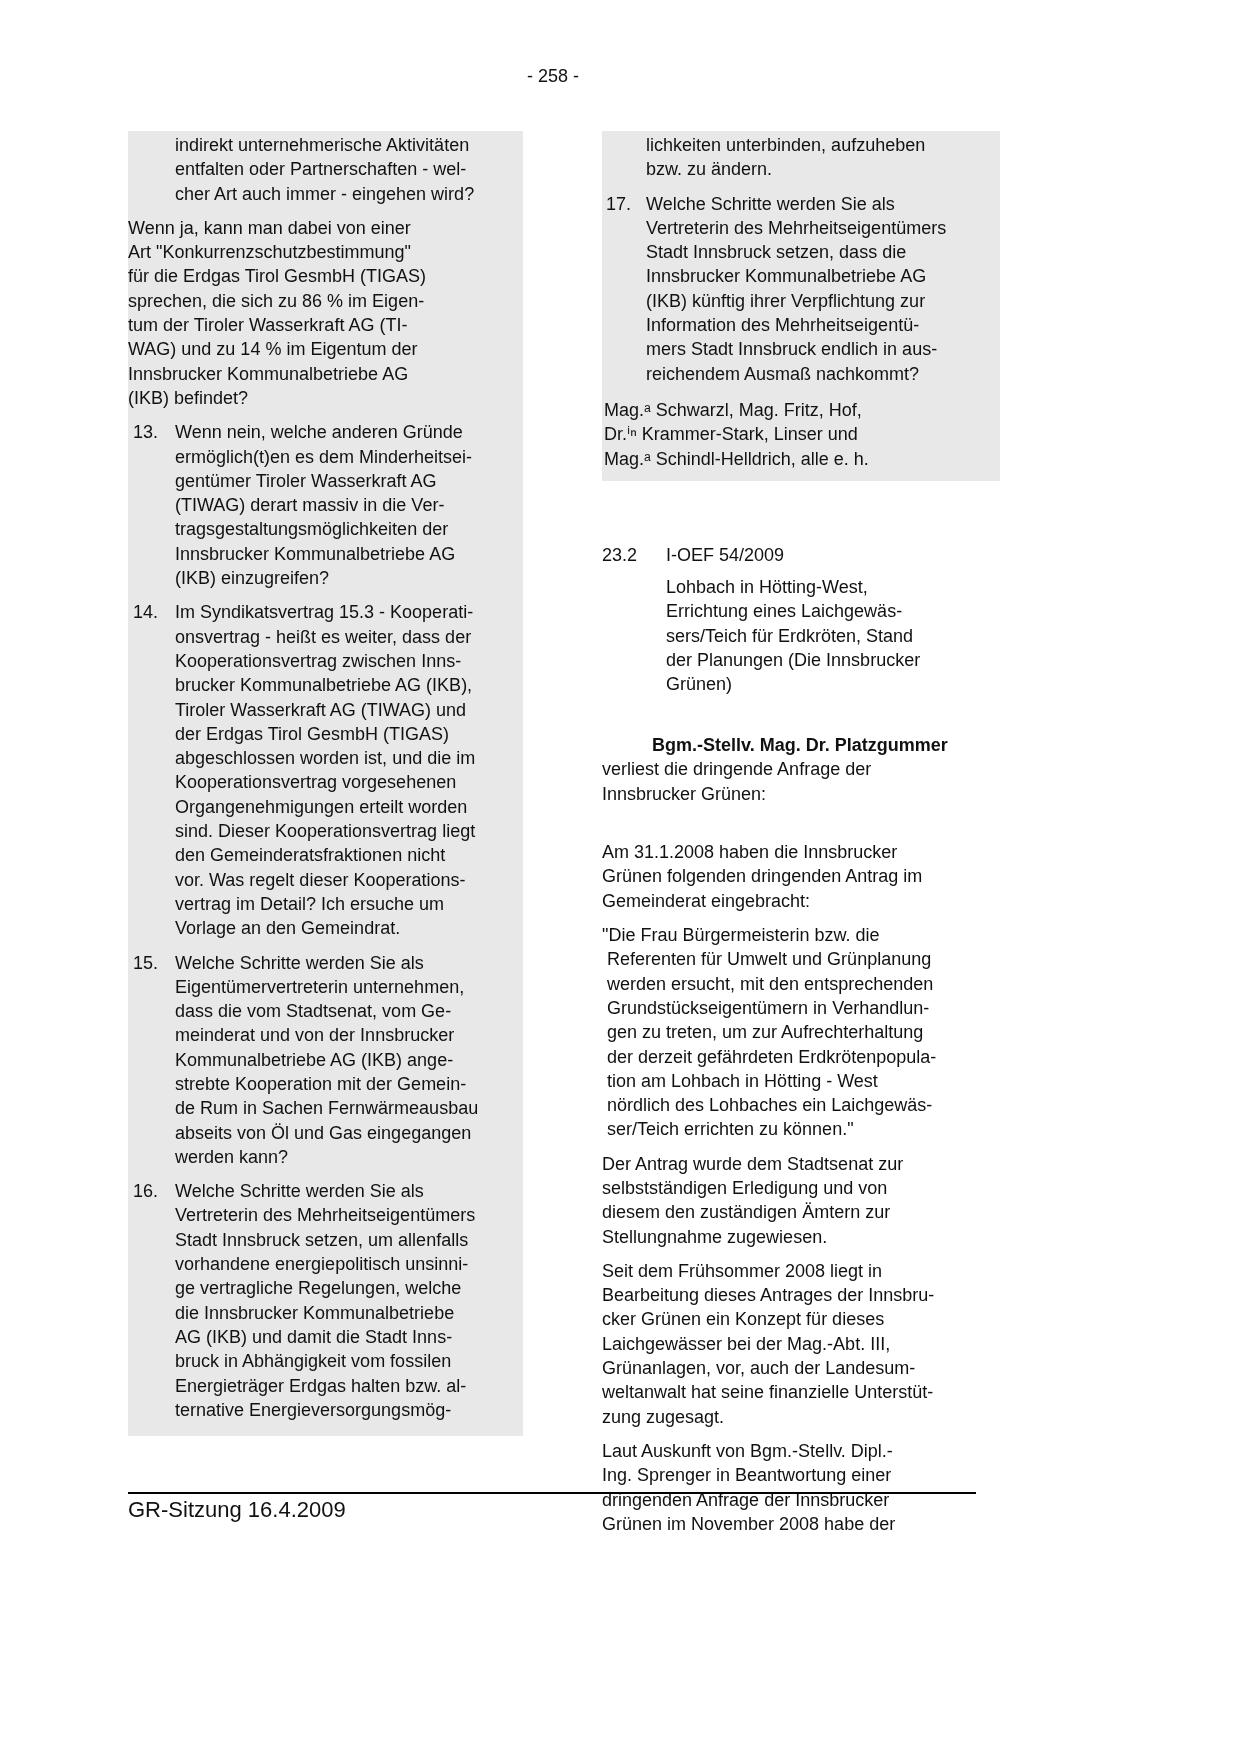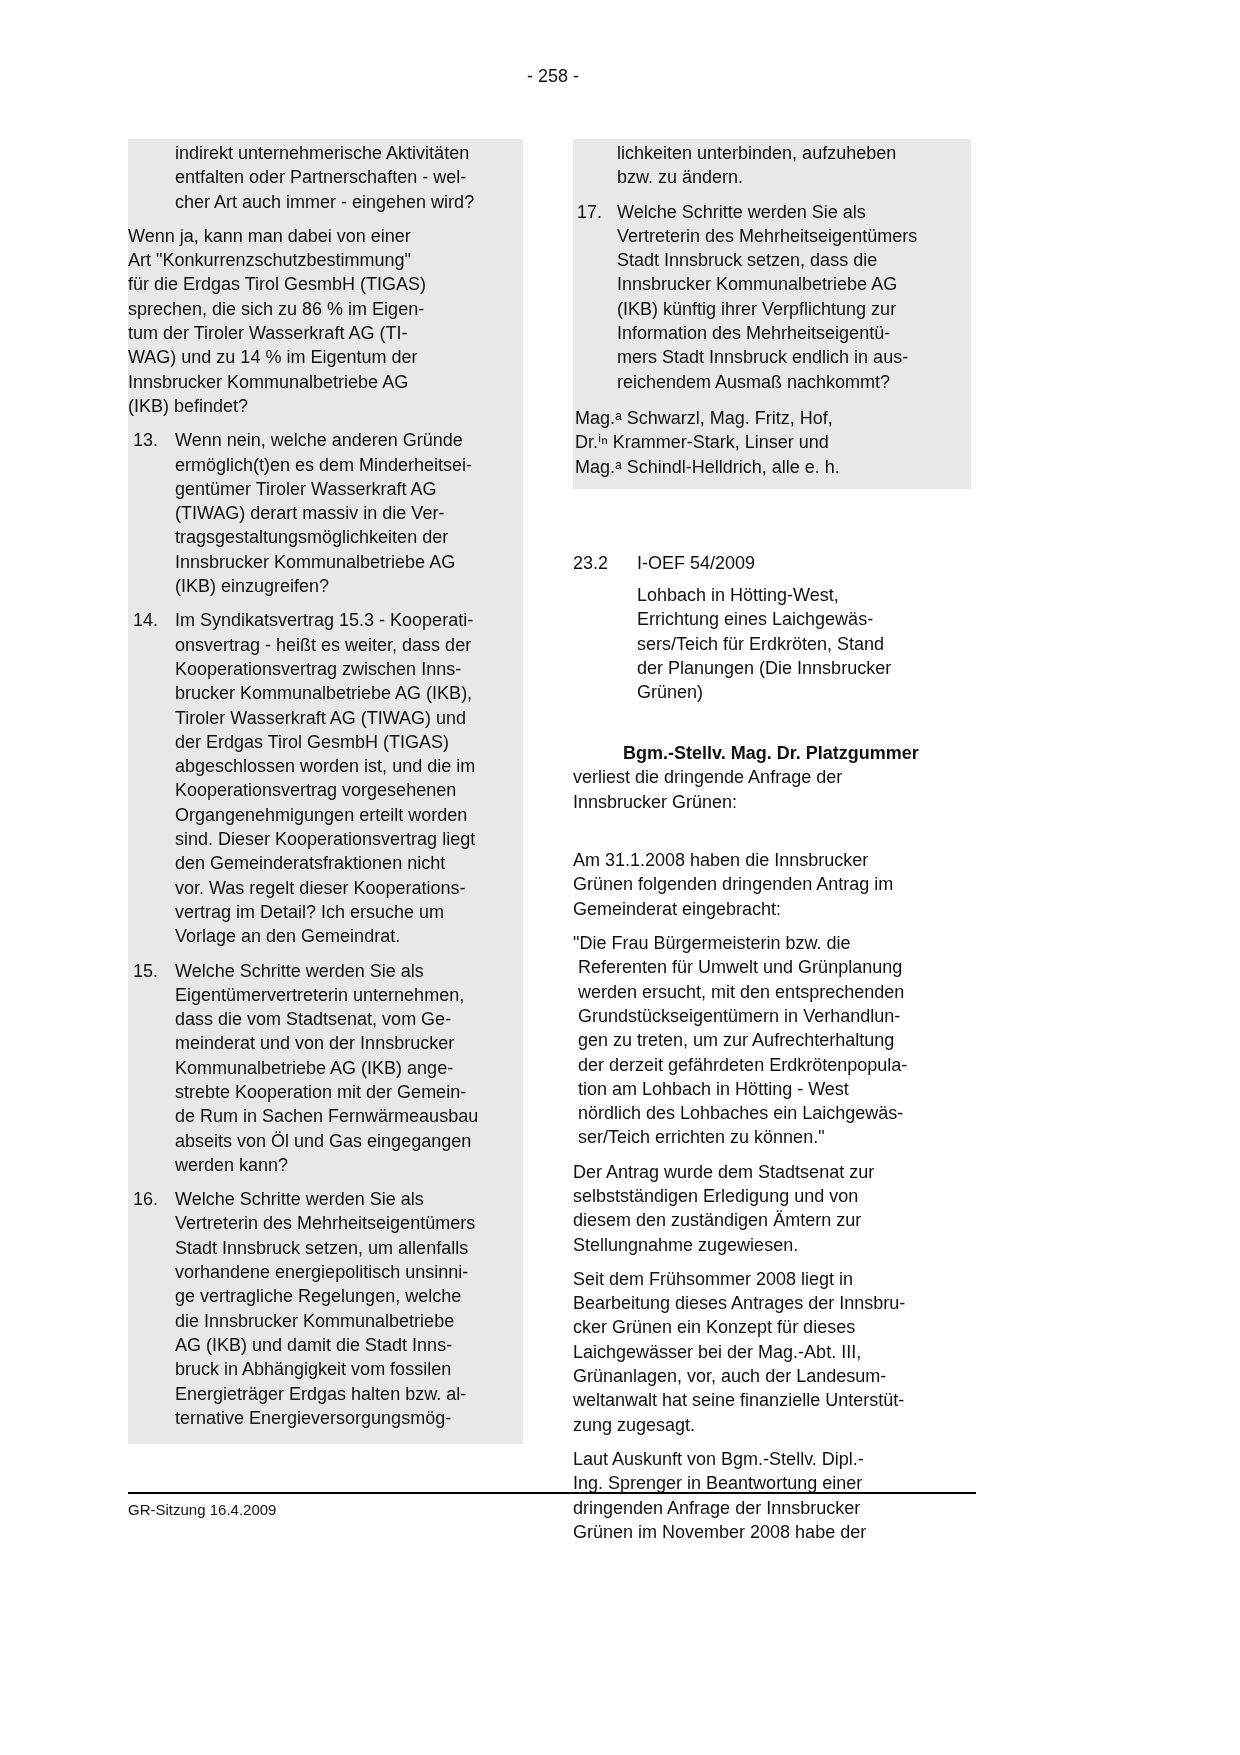--- a/index.html
+++ b/index.html
@@ -17,27 +17,27 @@
   }
   .page-number {
     position: absolute;
     top: 64px;
     left: 130px;
     width: 846px;
     text-align: center;
   }
   .columns {
     position: absolute;
-    top: 139px;
+    top: 131px;
     left: 128px;
     display: flex;
-    gap: 50px;
+    gap: 63px;
   }
   .col-left  { width: 395px; }
-  .col-right { width: 398px; }
+  .col-right { width: 398px; margin-left: 16px; }
 
   .highlight { background: #e8e8e8; }
   .hl-pad { padding: 2px 0 4px 0; }
 
   p.block { white-space: pre-wrap; margin-bottom: 10px; }
   p.block:last-child { margin-bottom: 0; }
 
   .cont-left  { padding-left: 47px; }
   .cont-right { padding-left: 44px; }
 
@@ -59,21 +59,21 @@
   .speaker-para { white-space: pre-wrap; margin-bottom: 10px; }
   .speaker-para strong { font-weight: bold; }
 
   .footer {
     position: absolute;
     left: 128px;
     top: 1492px;
     width: 848px;
     border-top: 2px solid #000000;
     padding-top: 4px;
-    font-size: 15px;
+    font-size: 22px;
   }
 </style>
 </head>
 <body>
 
 <div class="page">
 
   <div class="page-number">- 258 -</div>
 
   <div class="columns">

